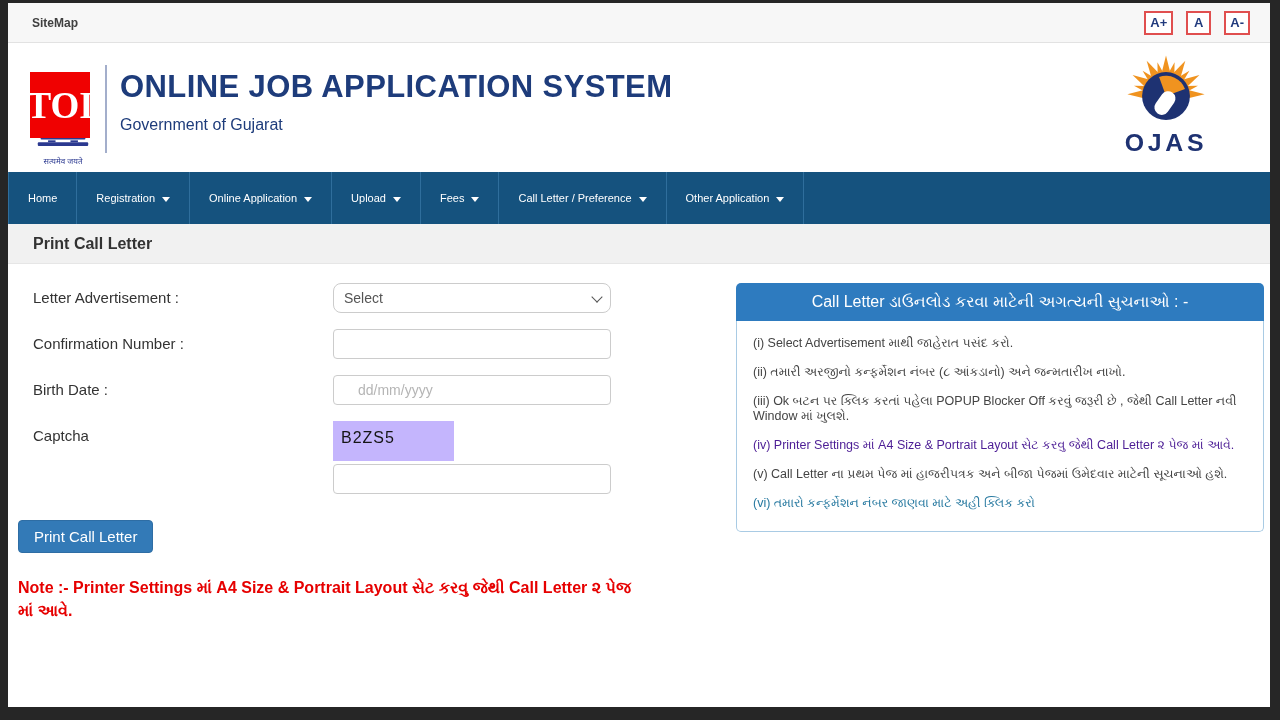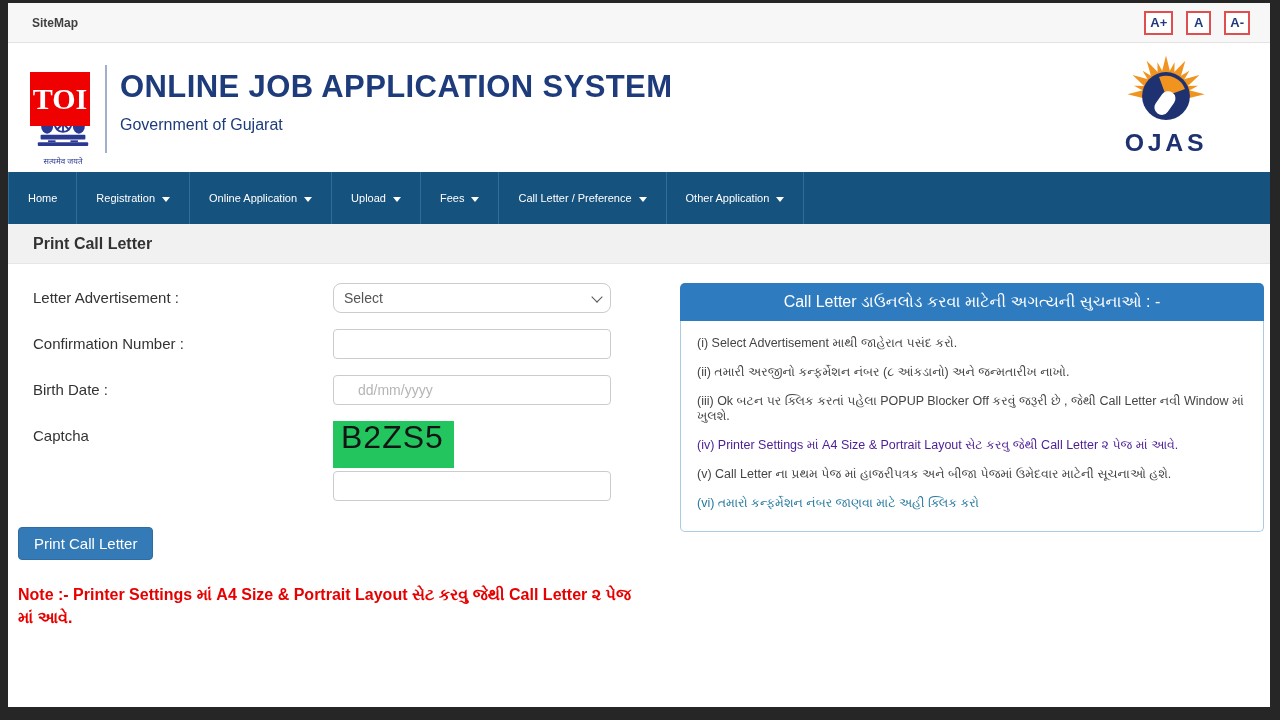--- a/index.html
+++ b/index.html
@@ -14,23 +14,23 @@
             display:flex; align-items:center; padding:0 20px 0 24px; }
   .sitemap { font-size:12px; font-weight:bold; color:#404040; cursor:pointer; }
   .font-buttons { margin-left:auto; display:flex; gap:13px; }
   .font-btn { min-width:25px; height:24px; padding:0 4px; background:#fff;
               border:2px solid #e04f4f; color:#203a7d; font-weight:bold; font-size:13px;
               display:flex; align-items:center; justify-content:center; cursor:pointer; }
 
   
   .header { position:relative; height:129px; background:#fff; }
   .logo-block { position:absolute; left:22px; top:8px; width:80px; height:118px; }
-  .toi-box { position:absolute; left:0; top:21px; width:60px; height:54px; background:#f00101;
+  .toi-box { position:absolute; left:0; top:21px; width:60px; height:66px; background:#f00101;
              color:#fff; font-family:"Liberation Serif","DejaVu Serif",serif; font-weight:bold;
-             font-size:30px; display:flex; align-items:center; justify-content:center; z-index:2; }
+             font-size:37px; display:flex; align-items:center; justify-content:center; z-index:2; }
   .emblem { position:absolute; left:2px; top:58px; z-index:1; text-align:center; width:62px; }
   .motto { font-size:8px; color:#2b3990; margin-top:-2px; white-space:nowrap; }
   .hdr-divider { position:absolute; left:97px; top:22px; width:2px; height:88px; background:#a3aecb; }
   .titles { position:absolute; left:112px; top:28px; }
   .main-title { font-size:31px; font-weight:bold; color:#1e3c7b; letter-spacing:.4px; line-height:1.05; }
   .sub-title  { font-size:16px; color:#1e3c7b; margin-top:12px; }
   .ojas-logo { position:absolute; right:58px; top:6px; width:92px; height:118px; }
 
   
   .nav { height:52px; background:#15527e; display:flex; }
@@ -53,31 +53,31 @@
   .select-wrap { position:relative; width:278px; }
   select.ctrl-select { appearance:none; -webkit-appearance:none; width:278px; height:30px;
          border:1px solid #ccc; border-radius:8px; background:#fff; color:#555;
          font-size:14px; padding:0 26px 0 10px; font-family:inherit; }
   .select-chevron { position:absolute; right:10px; top:10px; width:8px; height:8px;
          border-right:1.5px solid #555; border-bottom:1.5px solid #555;
          transform:rotate(45deg); pointer-events:none; }
   input.ctrl-input { width:278px; height:30px; border:1px solid #ccc; border-radius:4px;
          padding:0 24px; font-size:14px; color:#555; font-family:inherit; background:#fff; }
   input.ctrl-input::placeholder { color:#b5b5b5; }
-  .captcha-box { width:121px; height:47px; background:#22c55e; color:#151515;
-                 font-size:32px; line-height:33px; padding-left:8px; letter-spacing:1px; }
+  .captcha-box { width:121px; height:40px; background:#c4b5fd; color:#151515;
+                 font-size:16px; line-height:33px; padding-left:8px; letter-spacing:1px; }
   .captcha-input { margin-top:3px; }
   .submit-btn { display:inline-block; margin:10px 0 0 10px; background:#337ab7;
                 border:1px solid #2e6da4; border-radius:4px; color:#fff; font-size:15px;
                 padding:7px 15px; cursor:pointer; font-family:inherit; }
   .note { margin:23px 0 0 10px; max-width:628px; color:#e60000; font-weight:bold;
           font-size:16px; line-height:1.45; }
 
   
-  .panel { position:absolute; top:19px; right:6px; width:584px; }
+  .panel { position:absolute; top:19px; right:6px; width:528px; }
   .panel-header { background:#2e7bbf; color:#fff; text-align:center; font-size:16px;
                   padding:10px 6px; border-radius:5px 5px 0 0; }
   .panel-body { background:#fff; border:1px solid #a9cbe4; border-top:none;
                 border-radius:0 0 5px 5px; padding:15px 16px 6px; }
   .inst { font-size:12.5px; color:#444; margin-bottom:14px; }
   .inst.bold { font-weight:normal; color:#4c1d95; }
   .inst.link { color:#2779a0; cursor:pointer; }
 </style>
 </head>
 <body>

